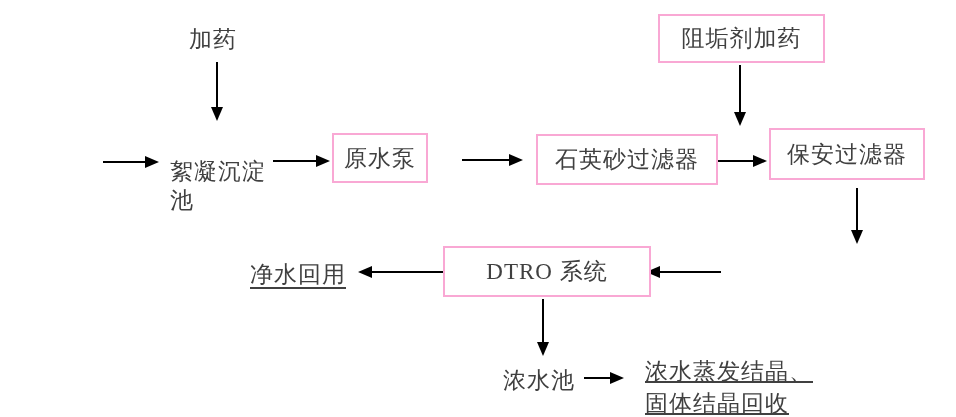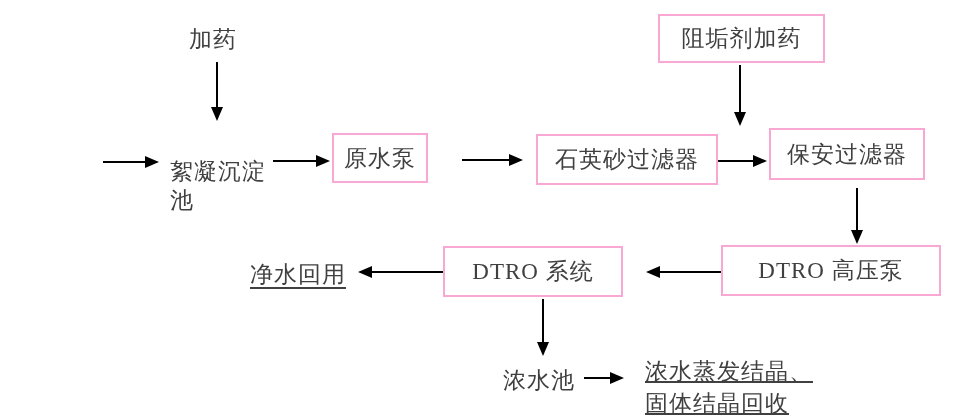--- a/index.html
+++ b/index.html
@@ -128,17 +128,16 @@
   </div>
 
   <div class="box" style="left:658px; top:14px; width:167px; height:49px;">阻垢剂加药</div>
 
   <div class="box" style="left:332px; top:133px; width:96px; height:50px;">原水泵</div>
 
   <div class="box" style="left:524px; top:134px; width:182px; height:51px;margin-left:12px;">石英砂过滤器</div>
 
   <div class="box" style="left:769px; top:128px; width:156px; height:52px;">保安过滤器</div>
 
-  <div class="box" style="left:721px; top:245px; width:220px; height:51px;">DTRO 高压泵</div>
 
-  <div class="box" style="left:443px; top:246px; width:180px; height:51px;">DTRO 系统</div>
+  <div class="box" style="left:443px; top:246px; width:208px; height:51px;">DTRO 系统</div>
 
 </div>
 
 </body></html>

